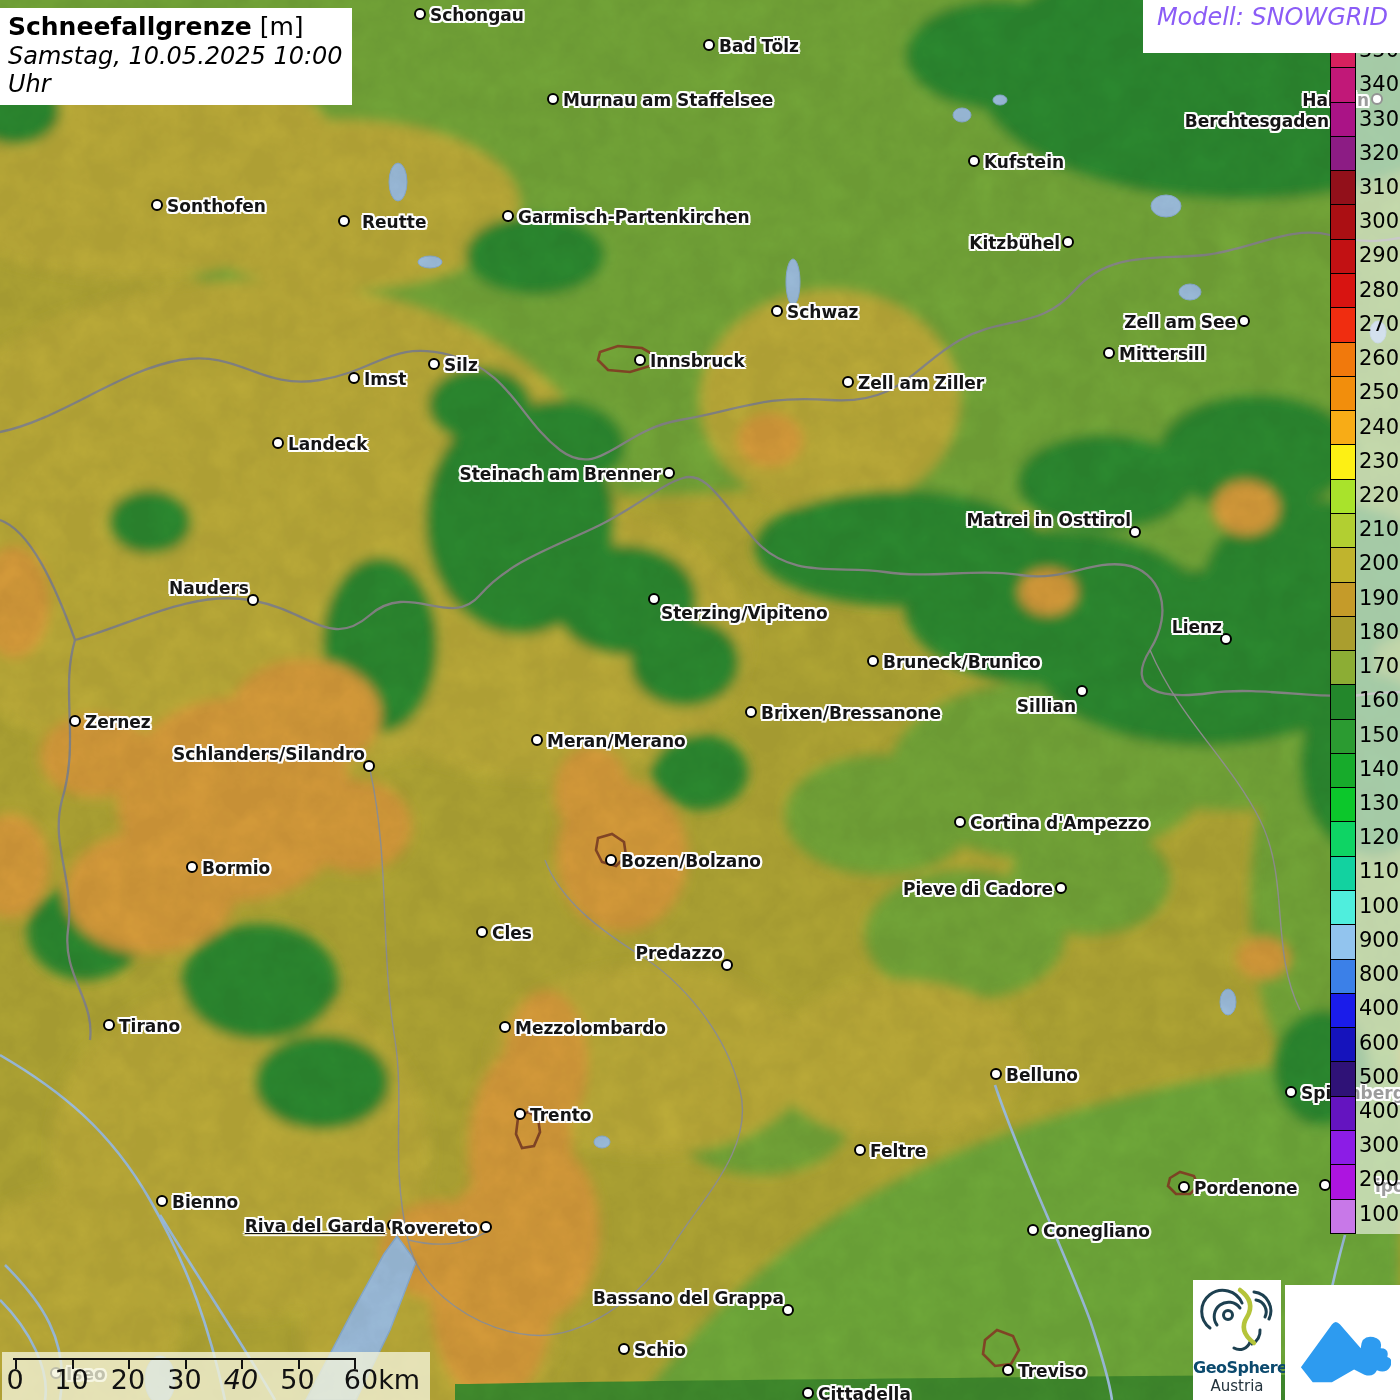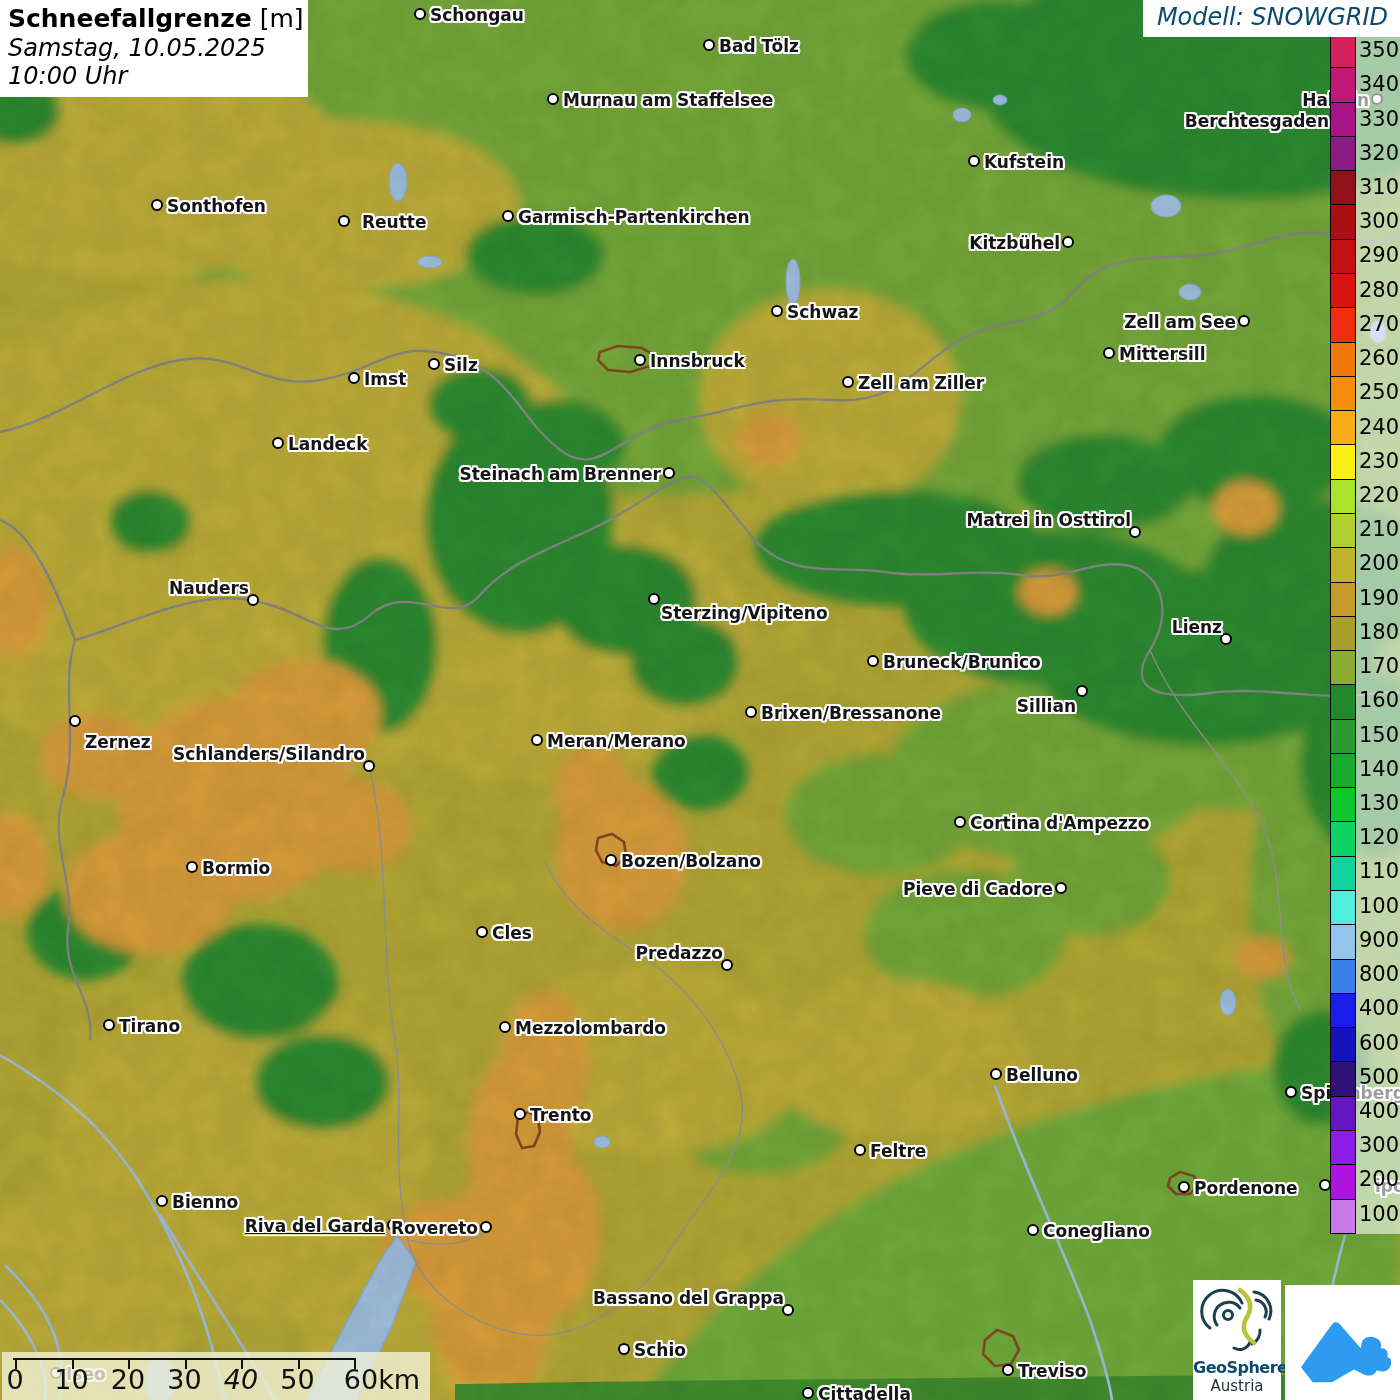--- a/index.html
+++ b/index.html
@@ -28,27 +28,27 @@
   .llab{position:absolute;left:1359px;transform:translateY(-50%);font-size:21px;color:#000;}
 
   
   #scalebar{position:absolute;left:2px;top:1352px;width:428px;height:48px;z-index:2;
             background:rgba(243,243,218,.78);}
   #sb-line{position:absolute;left:11px;top:6px;width:341px;height:2.4px;background:#111;}
   .sb-tick{position:absolute;top:6px;width:2.4px;height:11px;background:#111;}
   .sb-num{position:absolute;top:12px;font-size:27px;color:#111;transform:translateX(-50%);white-space:nowrap;}
 
   
-  #titlebox{position:absolute;left:0;top:0;width:308px;z-index:3;background:#fff;
+  #titlebox{position:absolute;left:0;top:8px;width:352px;z-index:3;background:#fff;
             padding:4px 1px 7px 8px;box-sizing:border-box;}
   #title-line1{font-size:25px;color:#000;}
   #title-line1 .b{font-weight:bold;}
   #title-line2{font-size:24px;font-style:italic;color:#000;margin-top:1px;}
   #modelbox{position:absolute;right:0;top:0;z-index:3;background:#fff;
-            padding:3px 12px 6px 14px;font-size:24px;font-style:italic;color:#0c4a6e;}
+            padding:3px 12px 22px 14px;font-size:24px;font-style:italic;color:#8b5cf6;}
 
   
   #geosphere-box{position:absolute;left:1193px;top:1280px;width:88px;height:120px;z-index:3;
                  background:#fff;text-align:center;}
   #geosphere-name{font-weight:bold;font-size:16px;color:#0c4a6e;margin-top:2px;letter-spacing:-.5px;}
   #geosphere-country{font-size:15px;color:#23333d;}
   #snowlogo-box{position:absolute;left:1285px;top:1285px;width:115px;height:115px;z-index:3;
                 background:#fff;display:flex;align-items:center;justify-content:center;}
 </style>
 </head>
@@ -220,21 +220,21 @@
       <div class="clabel" style="left: 661px; top: 613px; transform: translateY(-50%);">Sterzing/Vipiteno</div>
       <div class="cdot" style="left: 1220.4px; top: 633.4px;"></div>
       <div class="clabel" style="left: 1222px; top: 627px; transform: translate(-100%, -50%);">Lienz</div>
       <div class="cdot" style="left: 867.4px; top: 655.4px;"></div>
       <div class="clabel" style="left: 883px; top: 662px; transform: translateY(-50%);">Bruneck/Brunico</div>
       <div class="cdot" style="left: 1076.4px; top: 685.4px;"></div>
       <div class="clabel" style="left: 1076px; top: 706px; transform: translate(-100%, -50%);">Sillian</div>
       <div class="cdot" style="left: 745.4px; top: 706.4px;"></div>
       <div class="clabel" style="left: 761px; top: 713px; transform: translateY(-50%);">Brixen/Bressanone</div>
       <div class="cdot" style="left: 69.4px; top: 715.4px;"></div>
-      <div class="clabel" style="left: 85px; top: 722px; transform: translateY(-50%); margin-top: 20px;">Zernez</div>
+      <div class="clabel" style="left: 85px; top: 722px; transform: translateY(-50%);">Zernez</div>
       <div class="cdot" style="left: 531.4px; top: 734.4px;"></div>
       <div class="clabel" style="left: 547px; top: 741px; transform: translateY(-50%);">Meran/Merano</div>
       <div class="cdot" style="left: 363.4px; top: 760.4px;"></div>
       <div class="clabel" style="left: 365px; top: 754px; transform: translate(-100%, -50%);">Schlanders/Silandro</div>
       <div class="cdot" style="left: 954.4px; top: 816.4px;"></div>
       <div class="clabel" style="left: 970px; top: 823px; transform: translateY(-50%);">Cortina d'Ampezzo</div>
       <div class="cdot" style="left: 605.4px; top: 854.4px;"></div>
       <div class="clabel" style="left: 621px; top: 861px; transform: translateY(-50%);">Bozen/Bolzano</div>
       <div class="cdot" style="left: 186.4px; top: 861.4px;"></div>
       <div class="clabel" style="left: 202px; top: 868px; transform: translateY(-50%);">Bormio</div>

